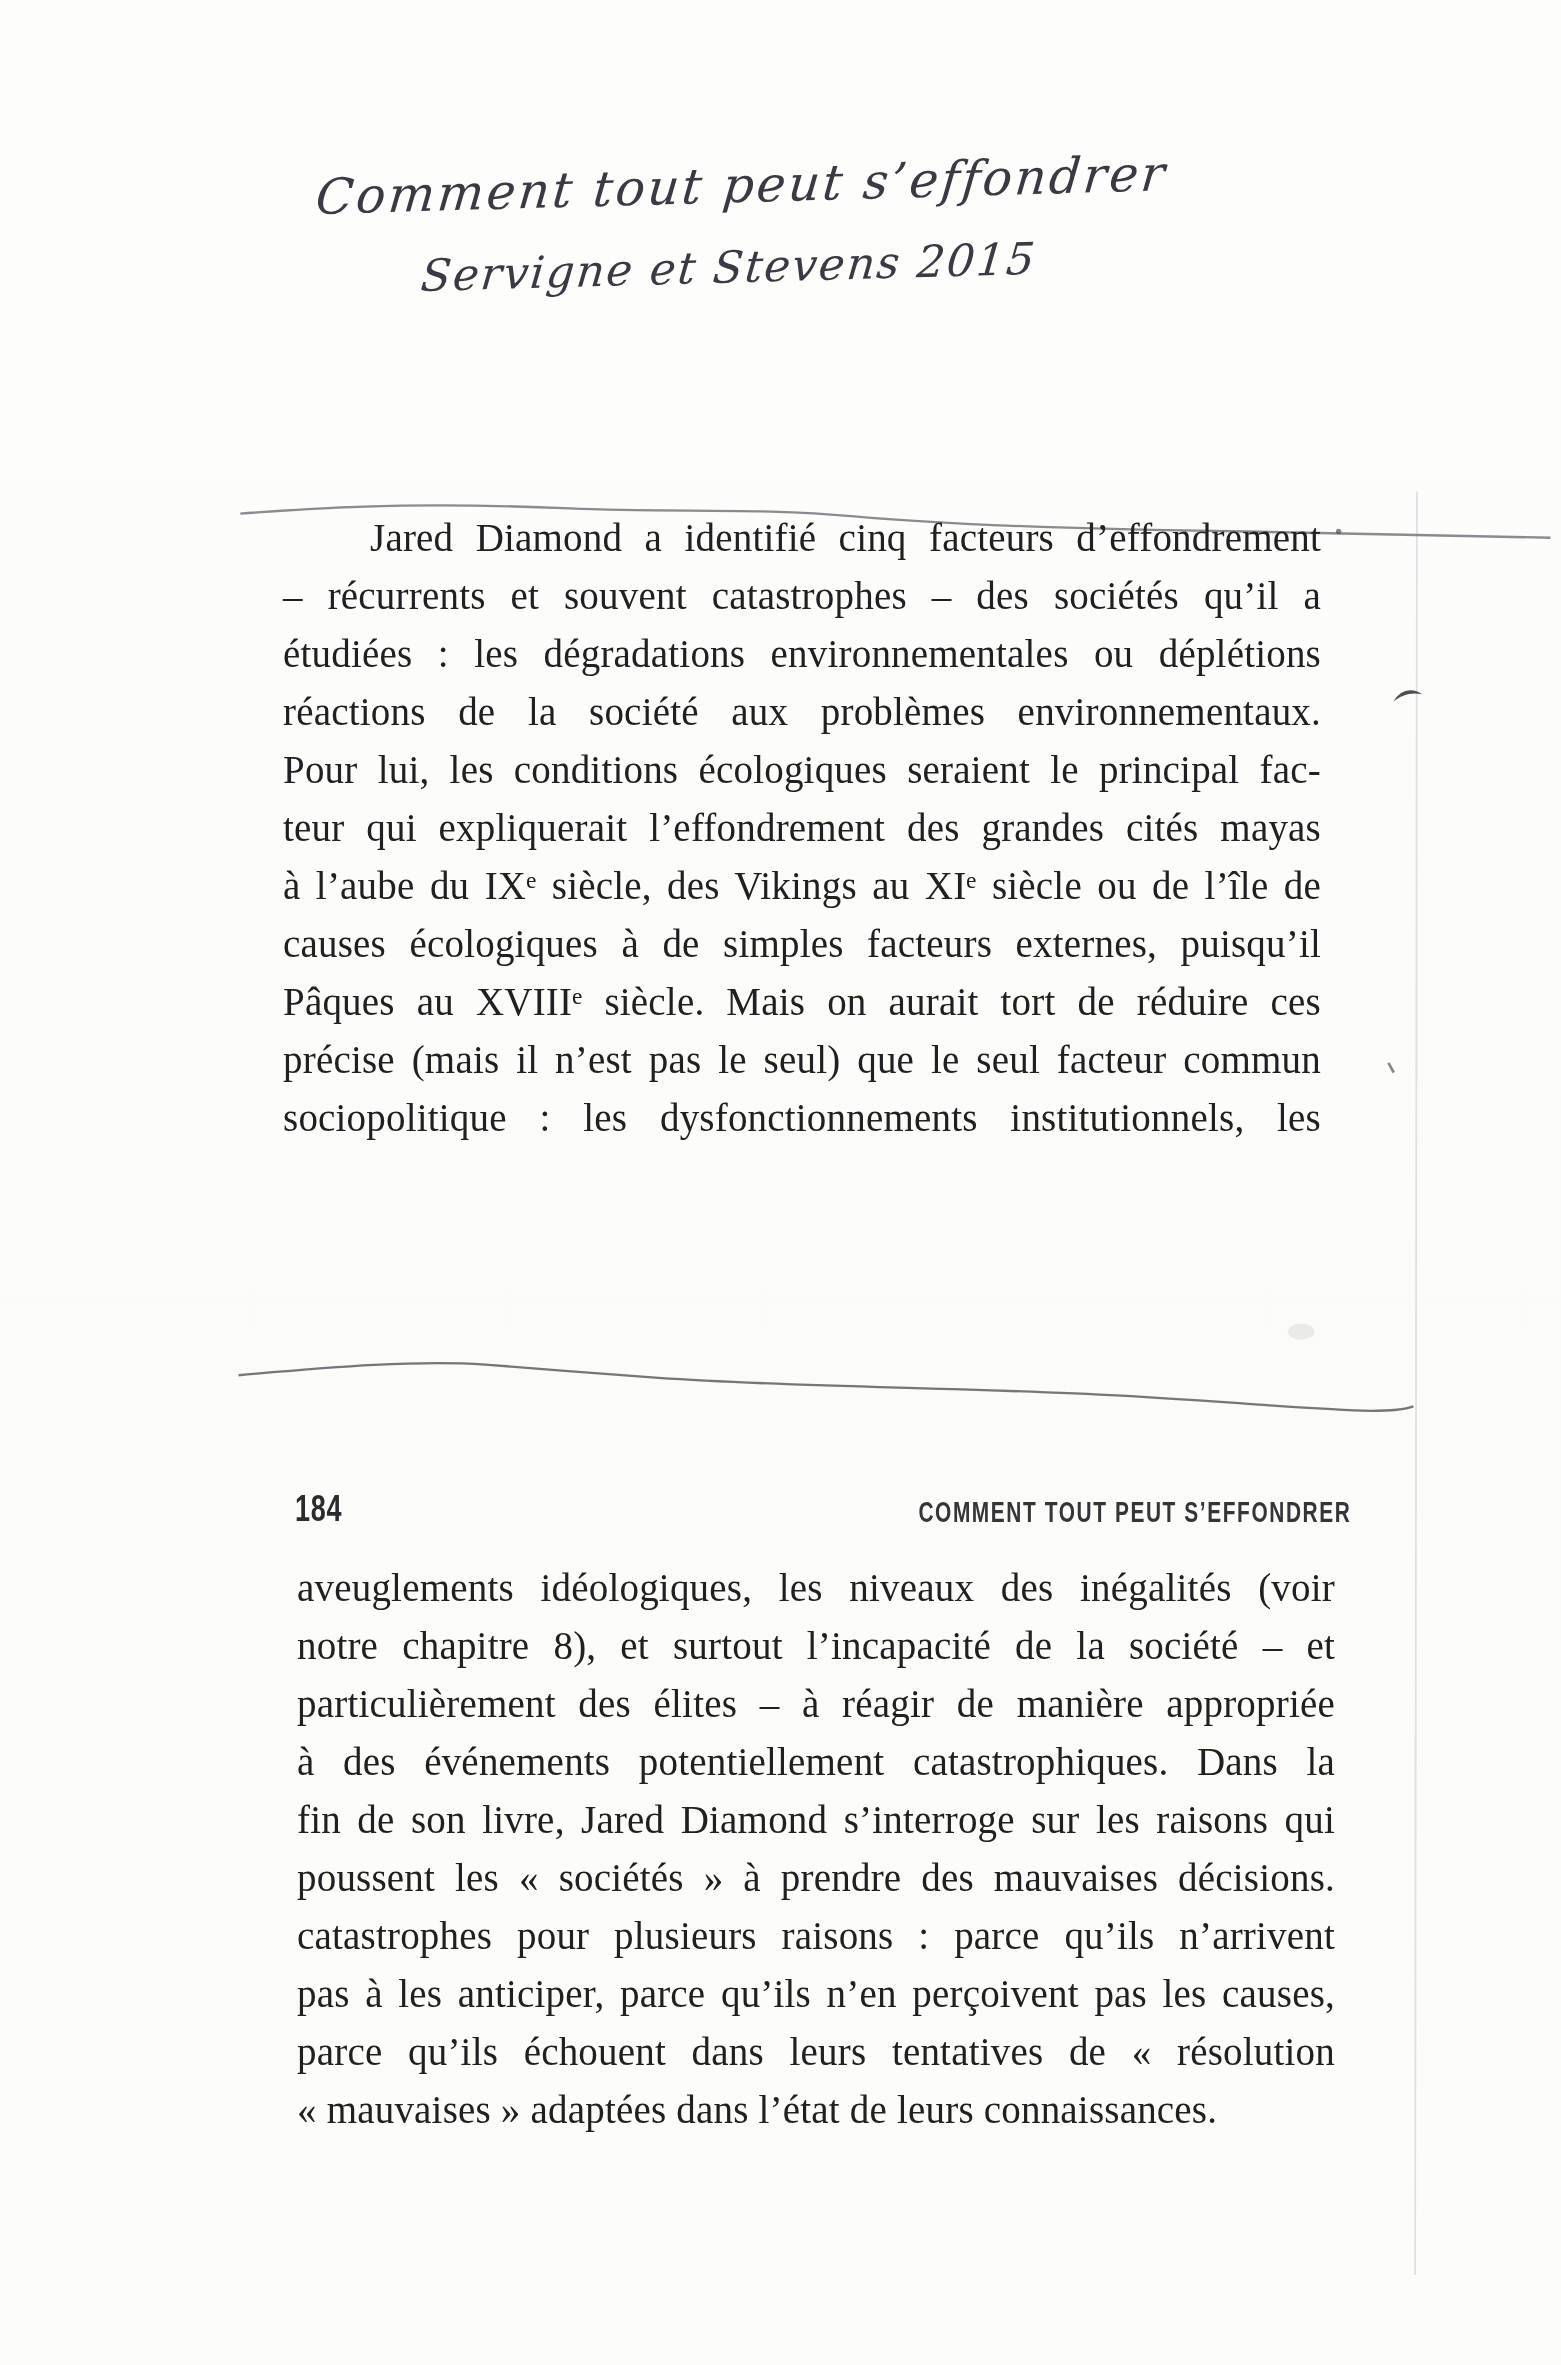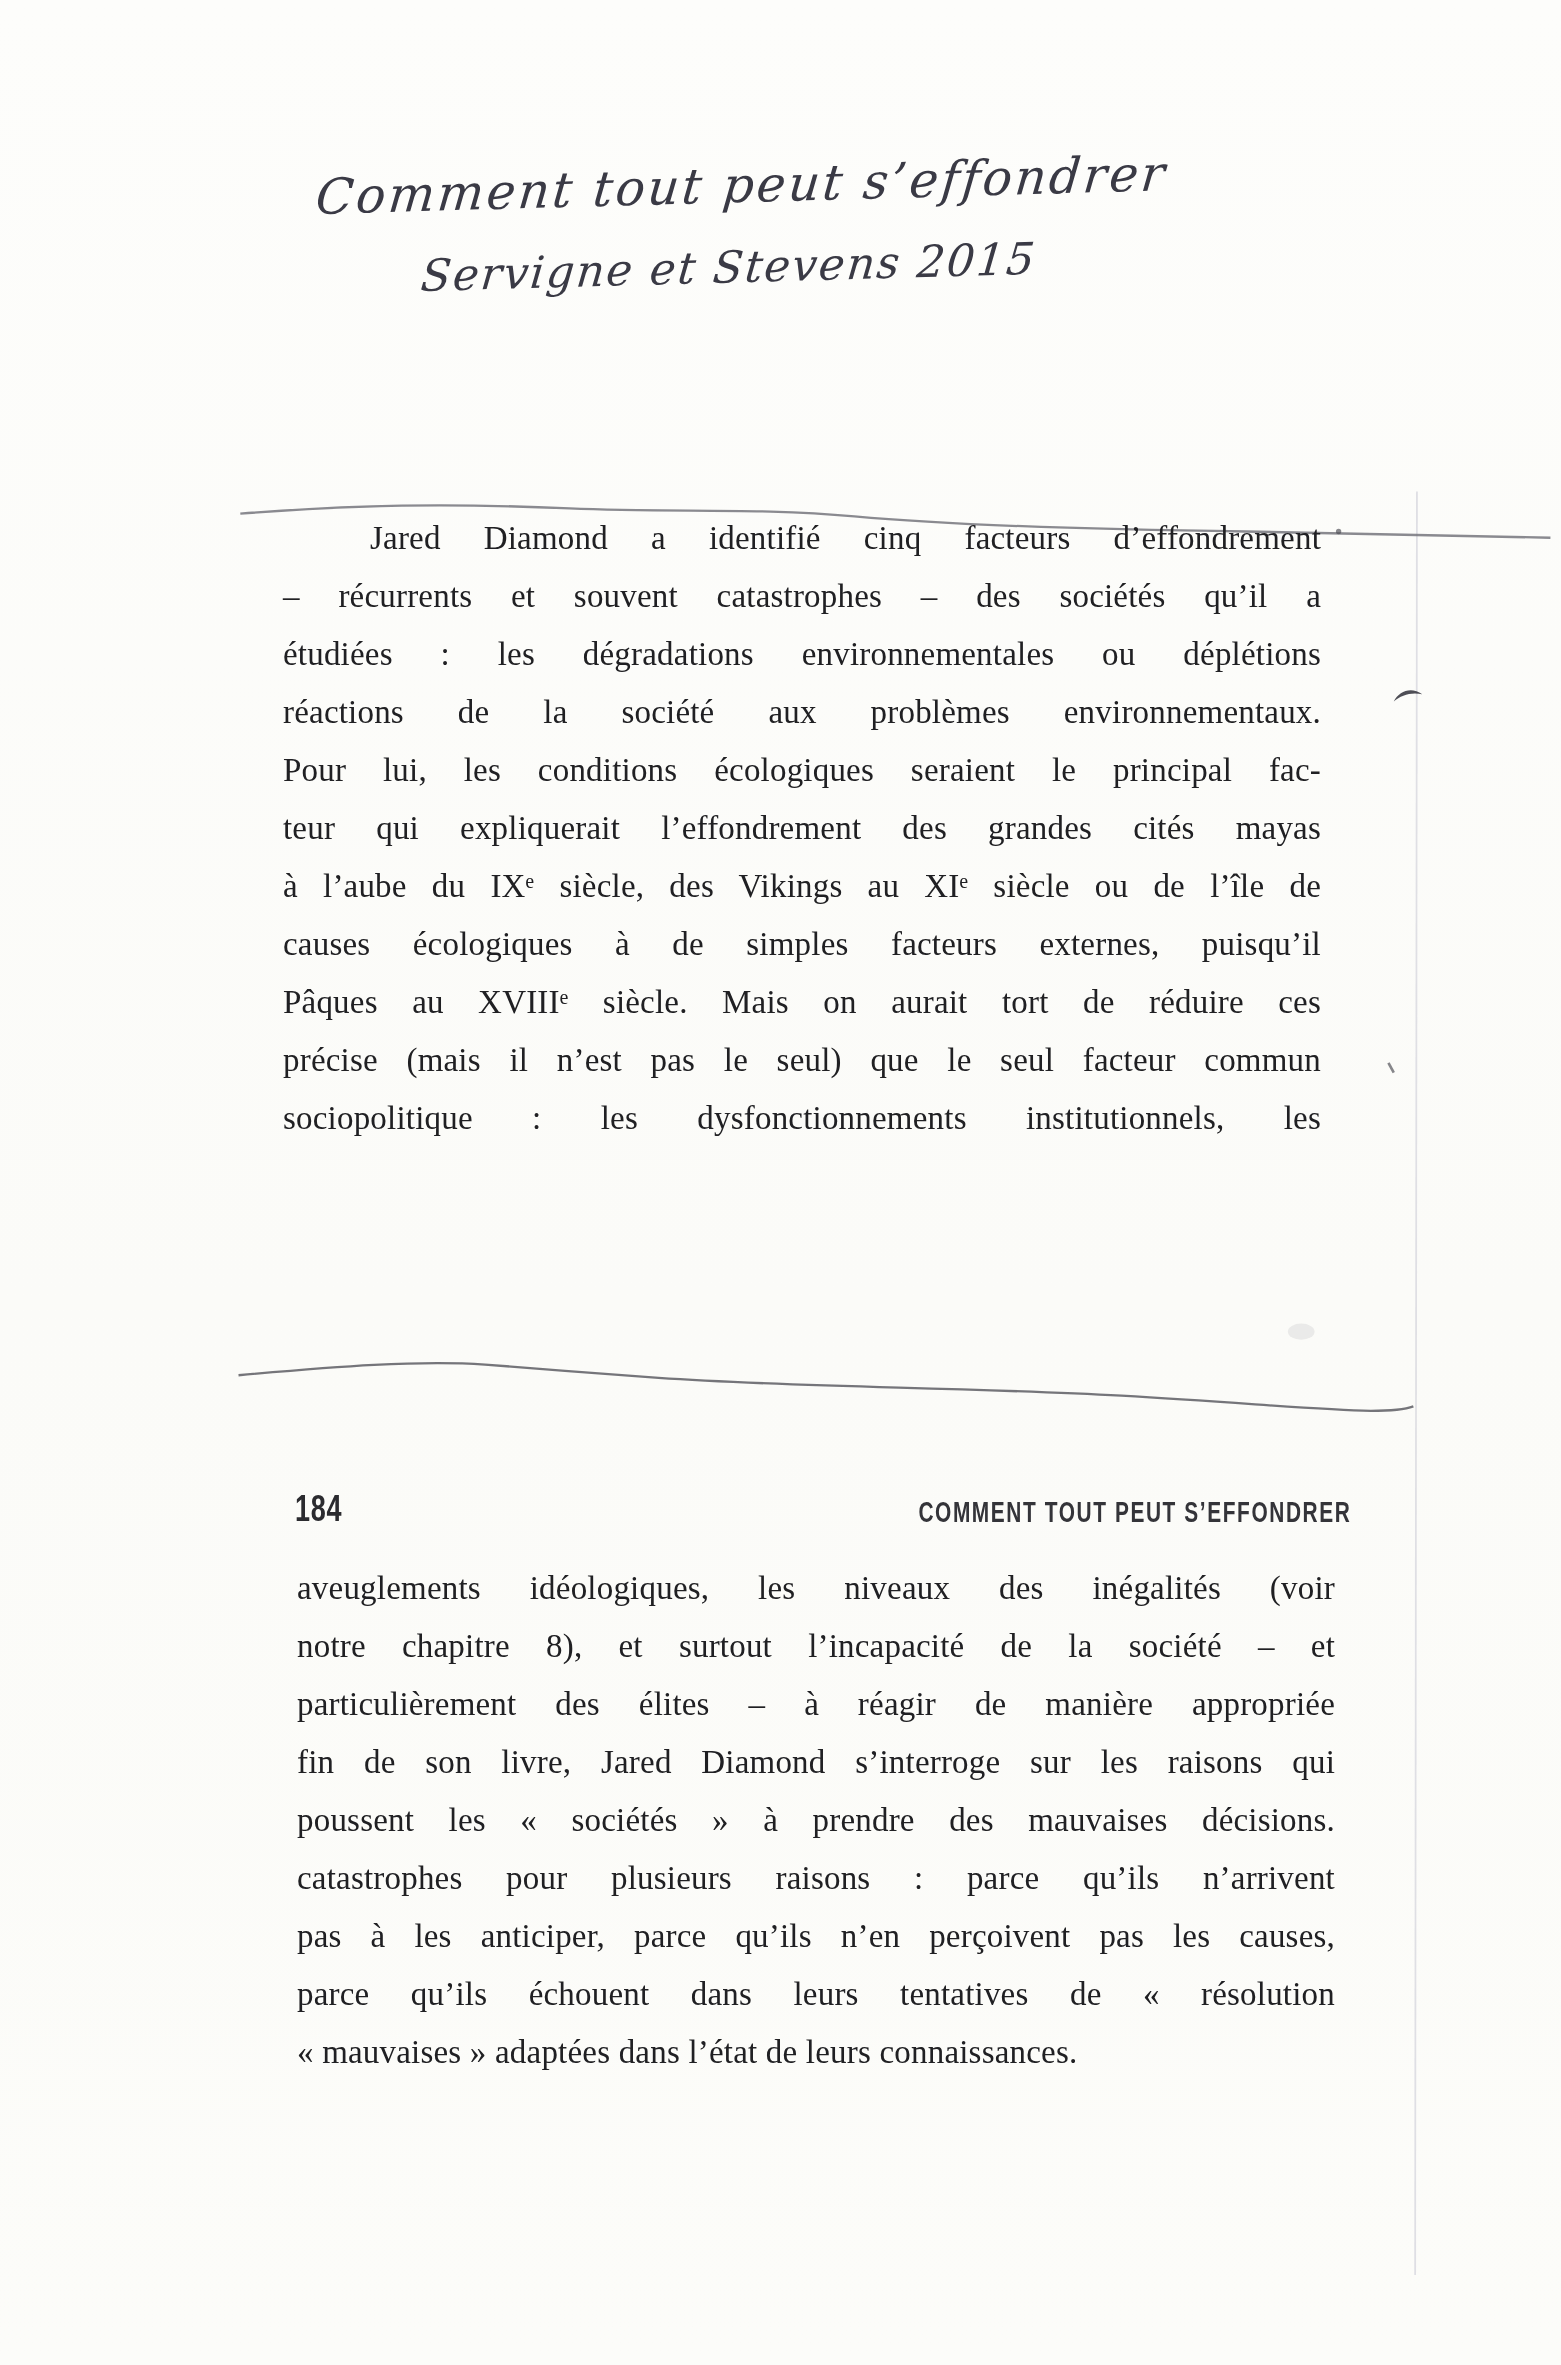--- a/index.html
+++ b/index.html
@@ -16,21 +16,21 @@
     transform:rotate(-1.6deg);
     color:#3a3a45;
     font-family:"DejaVu Serif",serif;font-style:italic;
   }
   .hand .l1{font-size:49px;letter-spacing:2.7px;transform:skewX(-7deg);}
   .hand .l2{font-size:44px;letter-spacing:1.8px;margin-top:27px;margin-left:103px;transform:skewX(-7deg);}
 
   
   .block{
     position:absolute;width:1038px;
-    color:#202023;font-size:33px;line-height:58px;letter-spacing:0.2px;
+    color:#202023;font-size:39px;line-height:58px;letter-spacing:0.2px;
     text-rendering:optimizeLegibility;
   }
   .block .bline{
     text-align:justify;text-align-last:justify;-moz-text-align-last:justify;
     height:58px;overflow:visible;
   }
   .block .bline.indent{padding-left:87px;}
   .block .bline.left-last{text-align-last:left;}
   .top-block{left:283px;top:509px;}
   .bottom-block{left:297px;top:1559px;}
@@ -89,20 +89,21 @@
     </div>
 
   <div class="pageno">184</div>
 
   <div class="runtitle">COMMENT TOUT PEUT S’EFFONDRER</div>
 
   <div class="block bottom-block">
       <div class="bline">aveuglements idéologiques, les niveaux des inégalités (voir</div>
       <div class="bline">notre chapitre 8), et surtout l’incapacité de la société – et</div>
       <div class="bline">particulièrement des élites – à réagir de manière appropriée</div>
+      <div class="bline">à des événements potentiellement catastrophiques. Dans la</div>
       <div class="bline">fin de son livre, Jared Diamond s’interroge sur les raisons qui</div>
       <div class="bline">poussent les « sociétés » à prendre des mauvaises décisions.</div>
       <div class="bline">catastrophes pour plusieurs raisons : parce qu’ils n’arrivent</div>
       <div class="bline">pas à les anticiper, parce qu’ils n’en perçoivent pas les causes,</div>
       <div class="bline">parce qu’ils échouent dans leurs tentatives de « résolution</div>
       <div class="bline left-last">« mauvaises » adaptées dans l’état de leurs connaissances.</div>
     </div>
 
 </div>
 

